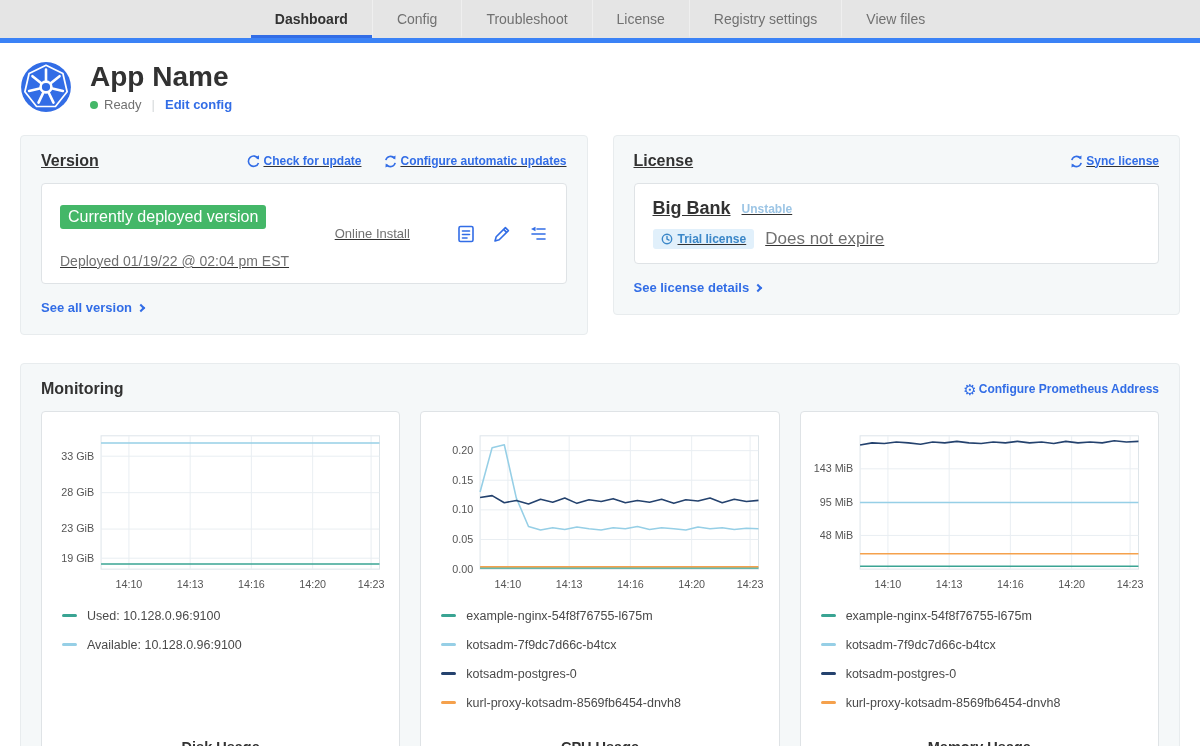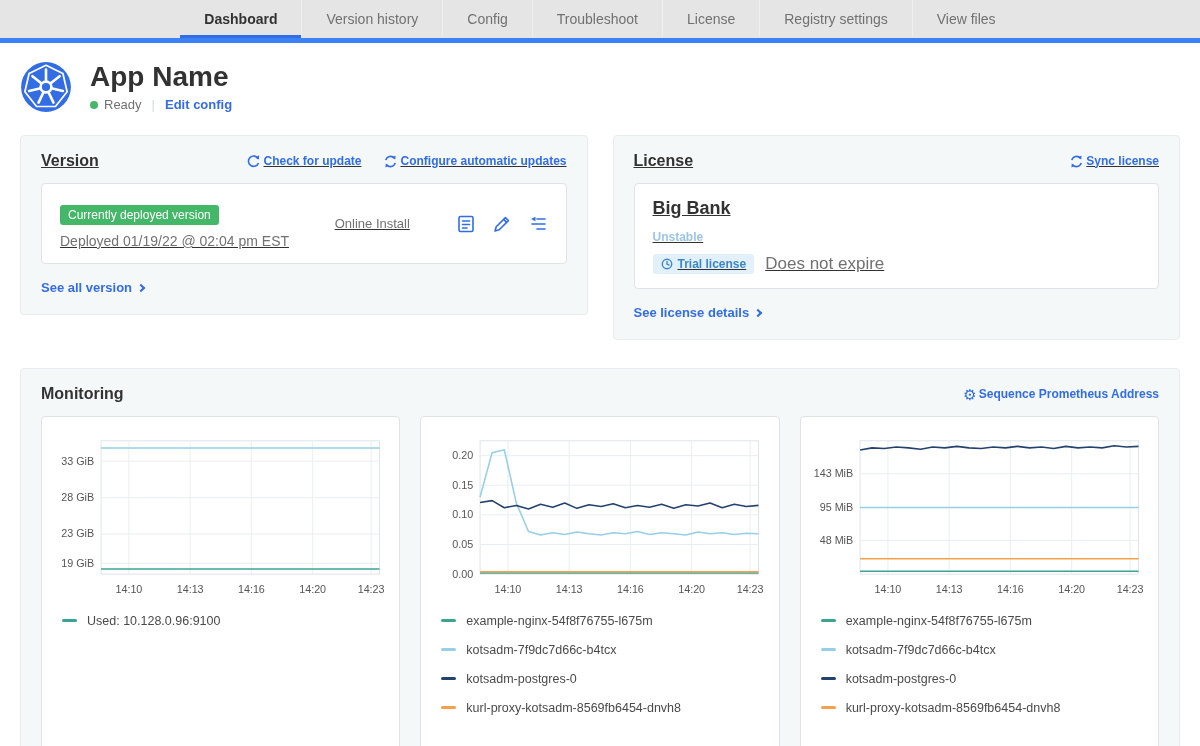--- a/index.html
+++ b/index.html
@@ -38,31 +38,31 @@
   .card-title { font-size:16px; font-weight:700; }
   .head-links { display:flex; gap:22px; align-items:center; }
   .icon-link { display:inline-flex; align-items:flex-start; gap:2px; font-size:12px;
                font-weight:700; color:#326de6; cursor:pointer; }
   .white-box { background:#fff; border:1px solid #dfe3e6; border-radius:4px; padding:14px 18px; }
 
   .version-box { display:flex; align-items:center; justify-content:space-between; }
   .ver-row1 { display:flex; align-items:baseline; gap:9px; }
   .ver-number { font-size:26px; font-weight:700; }
   .ver-seq { font-size:12px; color:#9b9b9b; }
-  .deployed-badge { display:inline-block; background:#44b768; color:#fff; font-size:12px;
-                    padding:3px 8px; border-radius:3px; margin:7px 0 8px;text-align:right; }
+  .deployed-badge { display:inline-block; background:#44b768; color:#fff; font-size:16px;
+                    padding:3px 8px; border-radius:3px; margin:7px 0 24px;text-align:right; }
   .deployed-info { font-size:14px; color:#717171; }
   .install-type { font-size:13px; color:#717171; }
   .ver-icons { display:flex; gap:16px; align-items:center; }
   .ver-icons .icon-btn { cursor:pointer; display:inline-flex; }
   .see-link { display:inline-flex; align-items:center; font-size:13px; margin-top:16px; }
   .chev { display:inline-block; width:6px; height:6px; border-top:2px solid #326de6;
           border-right:2px solid #326de6; transform:rotate(45deg); margin-left:6px; }
 
-  .lic-name-row { display:flex; align-items:flex-start; gap:11px;flex-direction:column; }
+  .lic-name-row { display:flex; align-items:center; gap:11px; }
   .lic-name { font-size:18px; font-weight:700; }
   .lic-channel { font-size:12px; color:#9cc5e5; font-weight:700; }
   .lic-row2 { display:flex; align-items:center; gap:11px; margin-top:10px; }
   .trial-badge { display:inline-flex; align-items:center; gap:5px; background:#e1f0fb;
                  color:#3b87c8; font-size:12px; font-weight:700; padding:3px 8px; border-radius:3px; }
   .lic-exp { font-size:17px; color:#717171; }
 
   
   .monitoring { margin-top:28px; margin-bottom:12px; }
   .gear-glyph { font-size:15px; color:#326de6; line-height:1; }
@@ -76,21 +76,20 @@
   .legend-dash { width:15px; height:3px; border-radius:2px; margin-right:10px; flex:none; }
   .legend-label { font-size:12.5px; color:#4a4a4a; }
   .chart-title { margin-top:auto; text-align:center; font-weight:700; font-size:14.5px;
                  padding:14px 0 10px; }
 </style>
 </head>
 <body>
 
 <nav class="topnav">
   <div class="tab active">Dashboard</div>
-  <div class="tab">Version history</div>
   <div class="tab">Config</div>
   <div class="tab">Troubleshoot</div>
   <div class="tab">License</div>
   <div class="tab">Registry settings</div>
   <div class="tab">View files</div>
 </nav>
 
 <div class="container">
 
   <header class="app-header">
@@ -222,21 +221,21 @@
         <span class="chev"></span>
       </a>
     </section>
   </div>
 
   <section class="card monitoring">
     <div class="card-head">
       <div class="card-title">Monitoring</div>
       <span class="icon-link">
         <span class="gear-glyph">⚙</span>
-        <span>Sequence Prometheus Address</span>
+        <span>Configure Prometheus Address</span>
       </span>
     </div>
 
     <div class="monitoring-charts">
       <div class="chart-panel">
         <div class="chart-host">
             <svg viewBox="0 0 340 172" class="chart-svg">
               <rect x="48" y="10" width="284" height="136" fill="none" stroke="#dde4e9" stroke-width="1"></rect>
               <line x1="48" x2="332" y1="134.85245901639342" y2="134.85245901639342" stroke="#e8eef2" stroke-width="1"></line>
               <text x="41" y="138.35245901639342" text-anchor="end">19 GiB</text>
@@ -257,20 +256,24 @@
               <line x1="323.48" x2="323.48" y1="10" y2="146" stroke="#e8eef2" stroke-width="1"></line>
               <text x="323.48" y="165" text-anchor="middle">14:23</text>
               <polyline points="48.0,140.8 73.8,140.8 99.6,140.8 125.5,140.8 151.3,140.8 177.1,140.8 202.9,140.8 228.7,140.8 254.5,140.8 280.4,140.8 306.2,140.8 332.0,140.8" fill="none" stroke="#3aa493" stroke-width="1.6" stroke-linejoin="round"></polyline>
               <polyline points="48.0,17.4 73.8,17.4 99.6,17.4 125.5,17.4 151.3,17.4 177.1,17.4 202.9,17.4 228.7,17.4 254.5,17.4 280.4,17.4 306.2,17.4 332.0,17.4" fill="none" stroke="#96cfe6" stroke-width="1.6" stroke-linejoin="round"></polyline>
             </svg>
           </div>
         <div class="legend">
             <div class="legend-row">
               <span class="legend-dash" style="background: rgb(58, 164, 147);"></span>
               <span class="legend-label">Used: 10.128.0.96:9100</span>
+            </div>
+            <div class="legend-row">
+              <span class="legend-dash" style="background: rgb(150, 207, 230);"></span>
+              <span class="legend-label">Available: 10.128.0.96:9100</span>
             </div>
           </div>
         <div class="chart-title">Disk Usage</div>
       </div>
       <div class="chart-panel">
         <div class="chart-host">
             <svg viewBox="0 0 340 172" class="chart-svg">
               <rect x="48" y="10" width="284" height="136" fill="none" stroke="#dde4e9" stroke-width="1"></rect>
               <line x1="48" x2="332" y1="146" y2="146" stroke="#e8eef2" stroke-width="1"></line>
               <text x="41" y="149.5" text-anchor="end">0.00</text>

